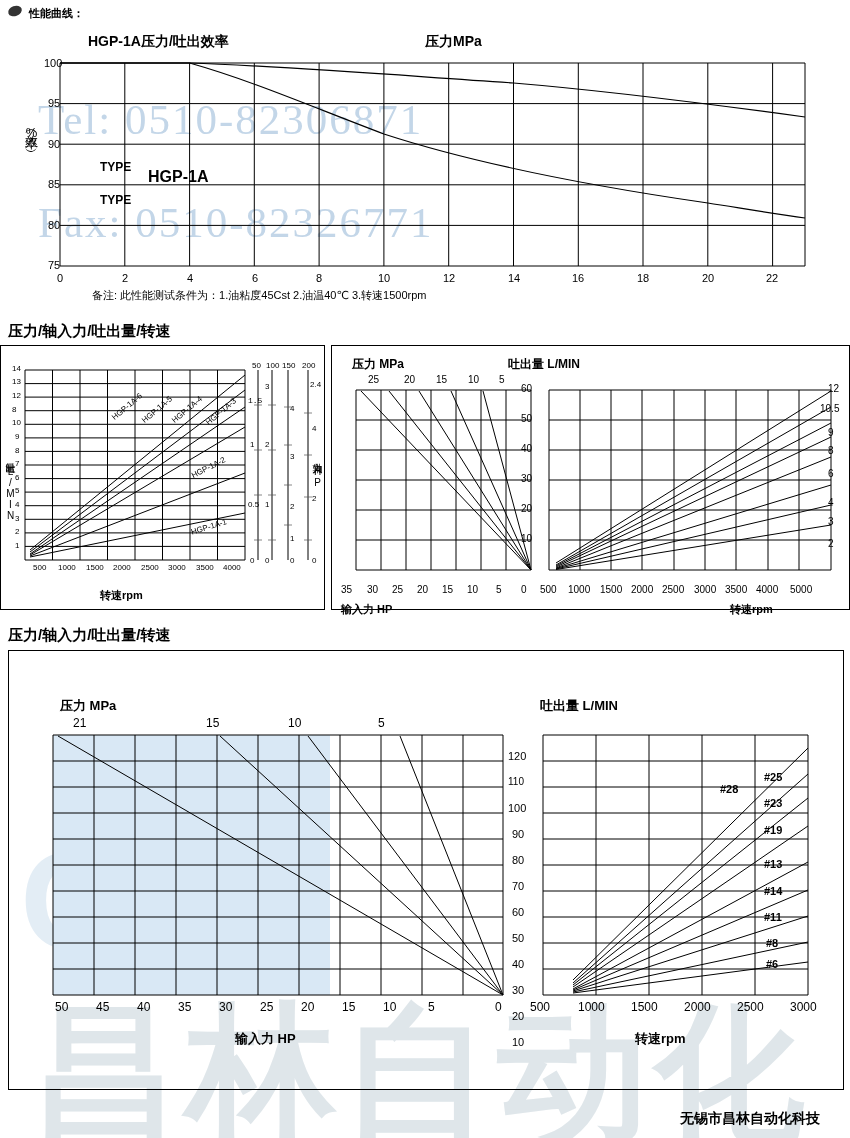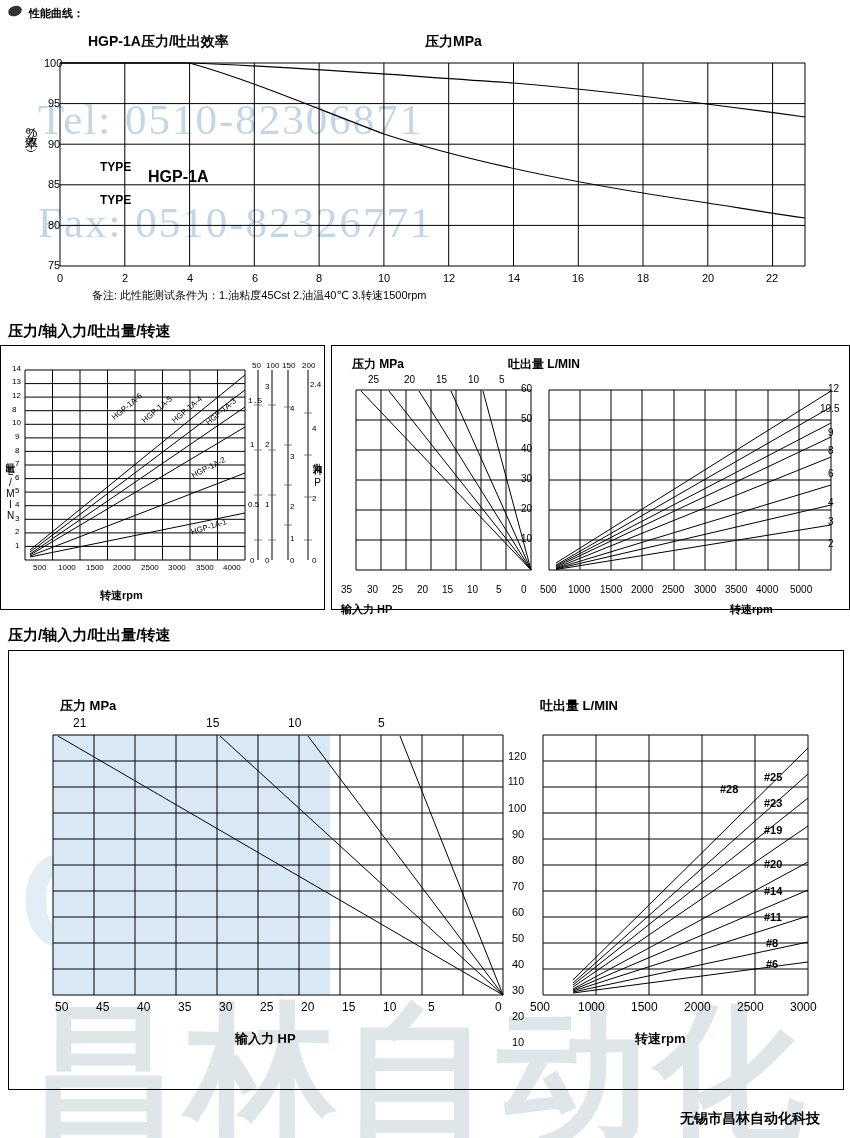--- a/index.html
+++ b/index.html
@@ -503,21 +503,21 @@
   <div class="lbl" style="left:512px;top:932px;font-size:11px;">50</div>
   <div class="lbl" style="left:512px;top:958px;font-size:11px;">40</div>
   <div class="lbl" style="left:512px;top:984px;font-size:11px;">30</div>
   <div class="lbl" style="left:512px;top:1010px;font-size:11px;">20</div>
   <div class="lbl" style="left:512px;top:1036px;font-size:11px;">10</div>
 
   <div class="lbl lbl-b" style="left:720px;top:745px;font-size:11px;margin-top:38px;">#28</div>
   <div class="lbl lbl-b" style="left:764px;top:771px;font-size:11px;">#25</div>
   <div class="lbl lbl-b" style="left:764px;top:797px;font-size:11px;">#23</div>
   <div class="lbl lbl-b" style="left:764px;top:824px;font-size:11px;">#19</div>
-  <div class="lbl lbl-b" style="left:764px;top:858px;font-size:11px;">#20</div>
+  <div class="lbl lbl-b" style="left:764px;top:858px;font-size:11px;">#13</div>
   <div class="lbl lbl-b" style="left:764px;top:885px;font-size:11px;">#14</div>
   <div class="lbl lbl-b" style="left:764px;top:911px;font-size:11px;">#11</div>
   <div class="lbl lbl-b" style="left:766px;top:937px;font-size:11px;">#8</div>
   <div class="lbl lbl-b" style="left:766px;top:958px;font-size:11px;">#6</div>
 
   <div class="lbl" style="left:55px;top:1000px;font-size:12px;">50</div>
   <div class="lbl" style="left:96px;top:1000px;font-size:12px;">45</div>
   <div class="lbl" style="left:137px;top:1000px;font-size:12px;">40</div>
   <div class="lbl" style="left:178px;top:1000px;font-size:12px;">35</div>
   <div class="lbl" style="left:219px;top:1000px;font-size:12px;">30</div>

